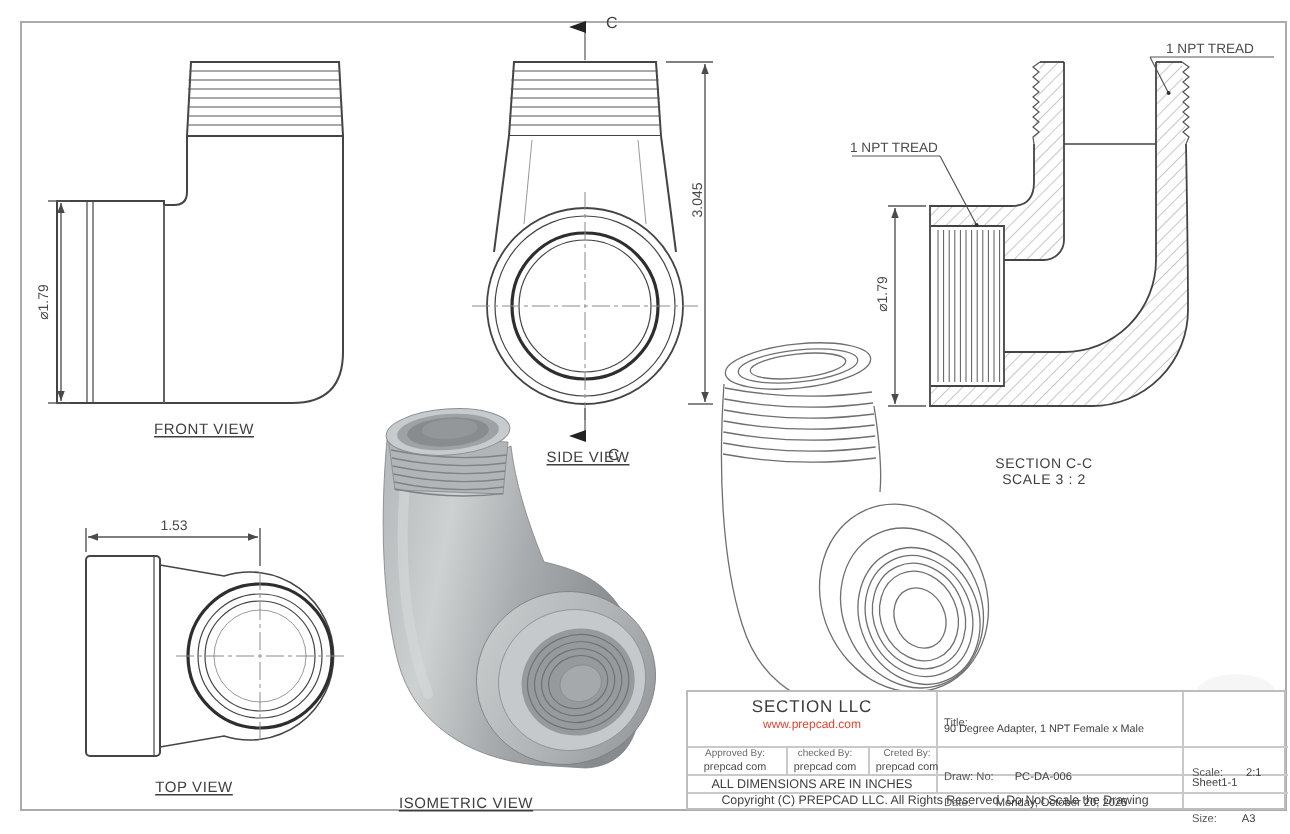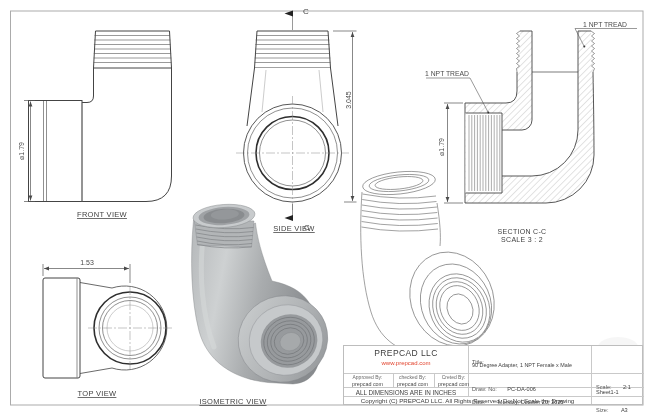--- a/index.html
+++ b/index.html
@@ -247,21 +247,21 @@
 <div class="title-block">
 
   <div class="tb-line" style="left:124px;top:0;width:1px;height:50px;"></div>
   <div class="tb-line" style="left:247px;top:0;width:1px;height:58px;"></div>
   <div class="tb-line" style="left:0;top:27px;width:300px;height:1px;"></div>
   <div class="tb-line" style="left:0;top:41px;width:300px;height:1px;"></div>
   <div class="tb-line" style="left:0;top:50px;width:300px;height:1px;"></div>
   <div class="tb-line" style="left:49px;top:27px;width:1px;height:14px;"></div>
   <div class="tb-line" style="left:90px;top:27px;width:1px;height:14px;"></div>
 
-  <div class="tb-cell tb-company">PREPCAD LLC</div>
+  <div class="tb-cell tb-company">SECTION LLC</div>
   <div class="tb-cell tb-website" id="tb-website" style="color: rgb(226, 68, 46);">www.prepcad.com</div>
 
   <div class="tb-cell tb-sign" style="left:3px;">
     <span class="tb-sign-label">Approved By:</span>
     <span class="tb-sign-value">prepcad com</span>
   </div>
   <div class="tb-cell tb-sign" style="left:48px;">
     <span class="tb-sign-label">checked By:</span>
     <span class="tb-sign-value">prepcad com</span>
   </div>

